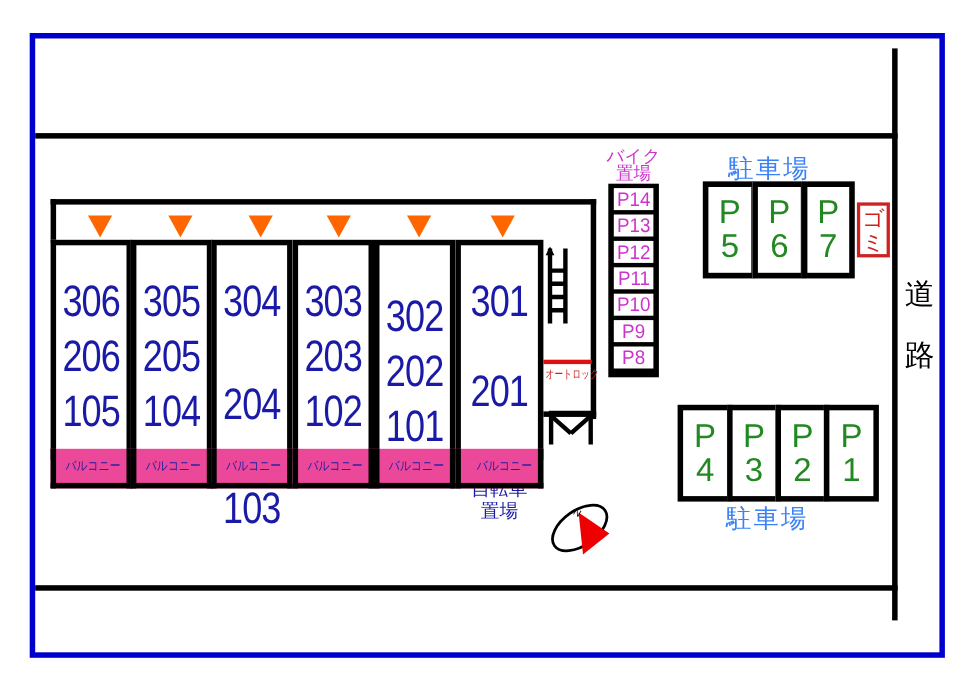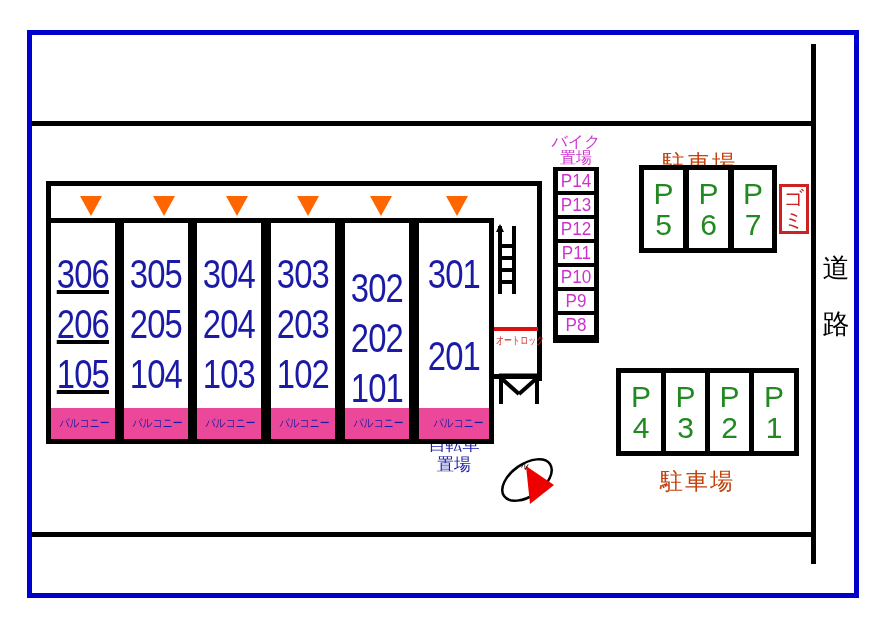--- a/index.html
+++ b/index.html
@@ -16,21 +16,21 @@
             display:flex; flex-direction:column; align-items:center; justify-content:flex-start; padding-top:26px; }
     .unit-num { color:#1a1aa6; font-size:40px; line-height:50px; letter-spacing:-1px; transform:scaleX(0.82); }
     .unit-small { color:#1a1aa6; font-size:17px; line-height:20px; text-align:center; font-family:Liberation Sans, sans-serif; }
     .balcony { top:408px; width:74px; height:36px; border:5px solid #000; border-top:none; background:#ec4899;
                display:flex; align-items:center; justify-content:flex-end; }
     .balcony span { color:#1a1aa6; font-size:12px; font-family:"DejaVu Sans",sans-serif; white-space:nowrap; transform:scaleX(0.82); }
     .bike-label { color:#cc33cc; font-size:16px; line-height:16px; text-align:center; font-family:"DejaVu Sans",sans-serif; }
     .bike-col { left:553px; top:167px; width:46px; height:176px; background:#000; padding:4px 5px; display:flex; flex-direction:column; gap:4px; }
     .bike-slot { background:#fff; height:20px; display:flex; align-items:center; justify-content:center; }
     .bike-slot span { color:#cc33cc; font-size:18px; transform:scaleX(0.95); }
-    .green-label { color:#c2410c; font-size:23px; font-family:"DejaVu Sans",sans-serif; letter-spacing:2px;margin-top:10px; }
+    .green-label { color:#3b82f6; font-size:23px; font-family:"DejaVu Sans",sans-serif; letter-spacing:2px; }
     .pk { background:#fff; border:5px solid #000; display:flex; flex-direction:column; align-items:center; justify-content:center; }
     .pk span { color:#228822; font-size:30px; line-height:31px; font-weight:normal; }
     .gomi { left:779px; top:184px; width:30px; height:50px; border:3px solid #cc2222; background:#fff;
             display:flex; flex-direction:column; align-items:center; justify-content:center; }
     .gomi span { color:#cc2222; font-size:20px; line-height:22px; font-family:"DejaVu Sans",sans-serif; }
     .road { color:#000; font-size:27px; font-family:"DejaVu Sans",sans-serif; text-align:center; line-height:56px; }
     .autolock { color:#cc2222; font-size:11px; font-family:"DejaVu Sans",sans-serif; white-space:nowrap; transform:scaleX(0.72); transform-origin:left center; }
   </style>
 </head>
 <body>
@@ -45,31 +45,31 @@
 <div class="abs corridor-top-ext"></div>
 <div class="abs" style="left:537px;top:181px;width:5px;height:200px;background:#000;"></div>
 
 <div class="abs tri" style="left:80px;top:196px;"></div>
 <div class="abs tri" style="left:153px;top:196px;"></div>
 <div class="abs tri" style="left:226px;top:196px;"></div>
 <div class="abs tri" style="left:297px;top:196px;"></div>
 <div class="abs tri" style="left:370px;top:196px;"></div>
 <div class="abs tri" style="left:446px;top:196px;"></div>
 
-<div class="abs unit" style="left:46px;text-decoration:underline;">
+<div class="abs unit" style="left:46px;">
   <div class="unit-num">306</div>
   <div class="unit-num">206</div>
   <div class="unit-num">105</div>
 </div>
 <div class="abs unit" style="left:119px;text-align:right;">
   <div class="unit-num">305</div>
   <div class="unit-num">205</div>
   <div class="unit-num">104</div>
 </div>
-<div class="abs unit" style="left:192px;">
+<div class="abs unit" style="left:192px;gap:44px;">
   <div class="unit-num">304</div>
   <div class="unit-num">204</div>
   <div class="unit-num">103</div>
 </div>
 <div class="abs unit" style="left:266px;">
   <div class="unit-num">303</div>
   <div class="unit-num">203</div>
   <div class="unit-num">102</div>
 </div>
 <div class="abs unit" style="left:340px;justify-content:flex-end;">

